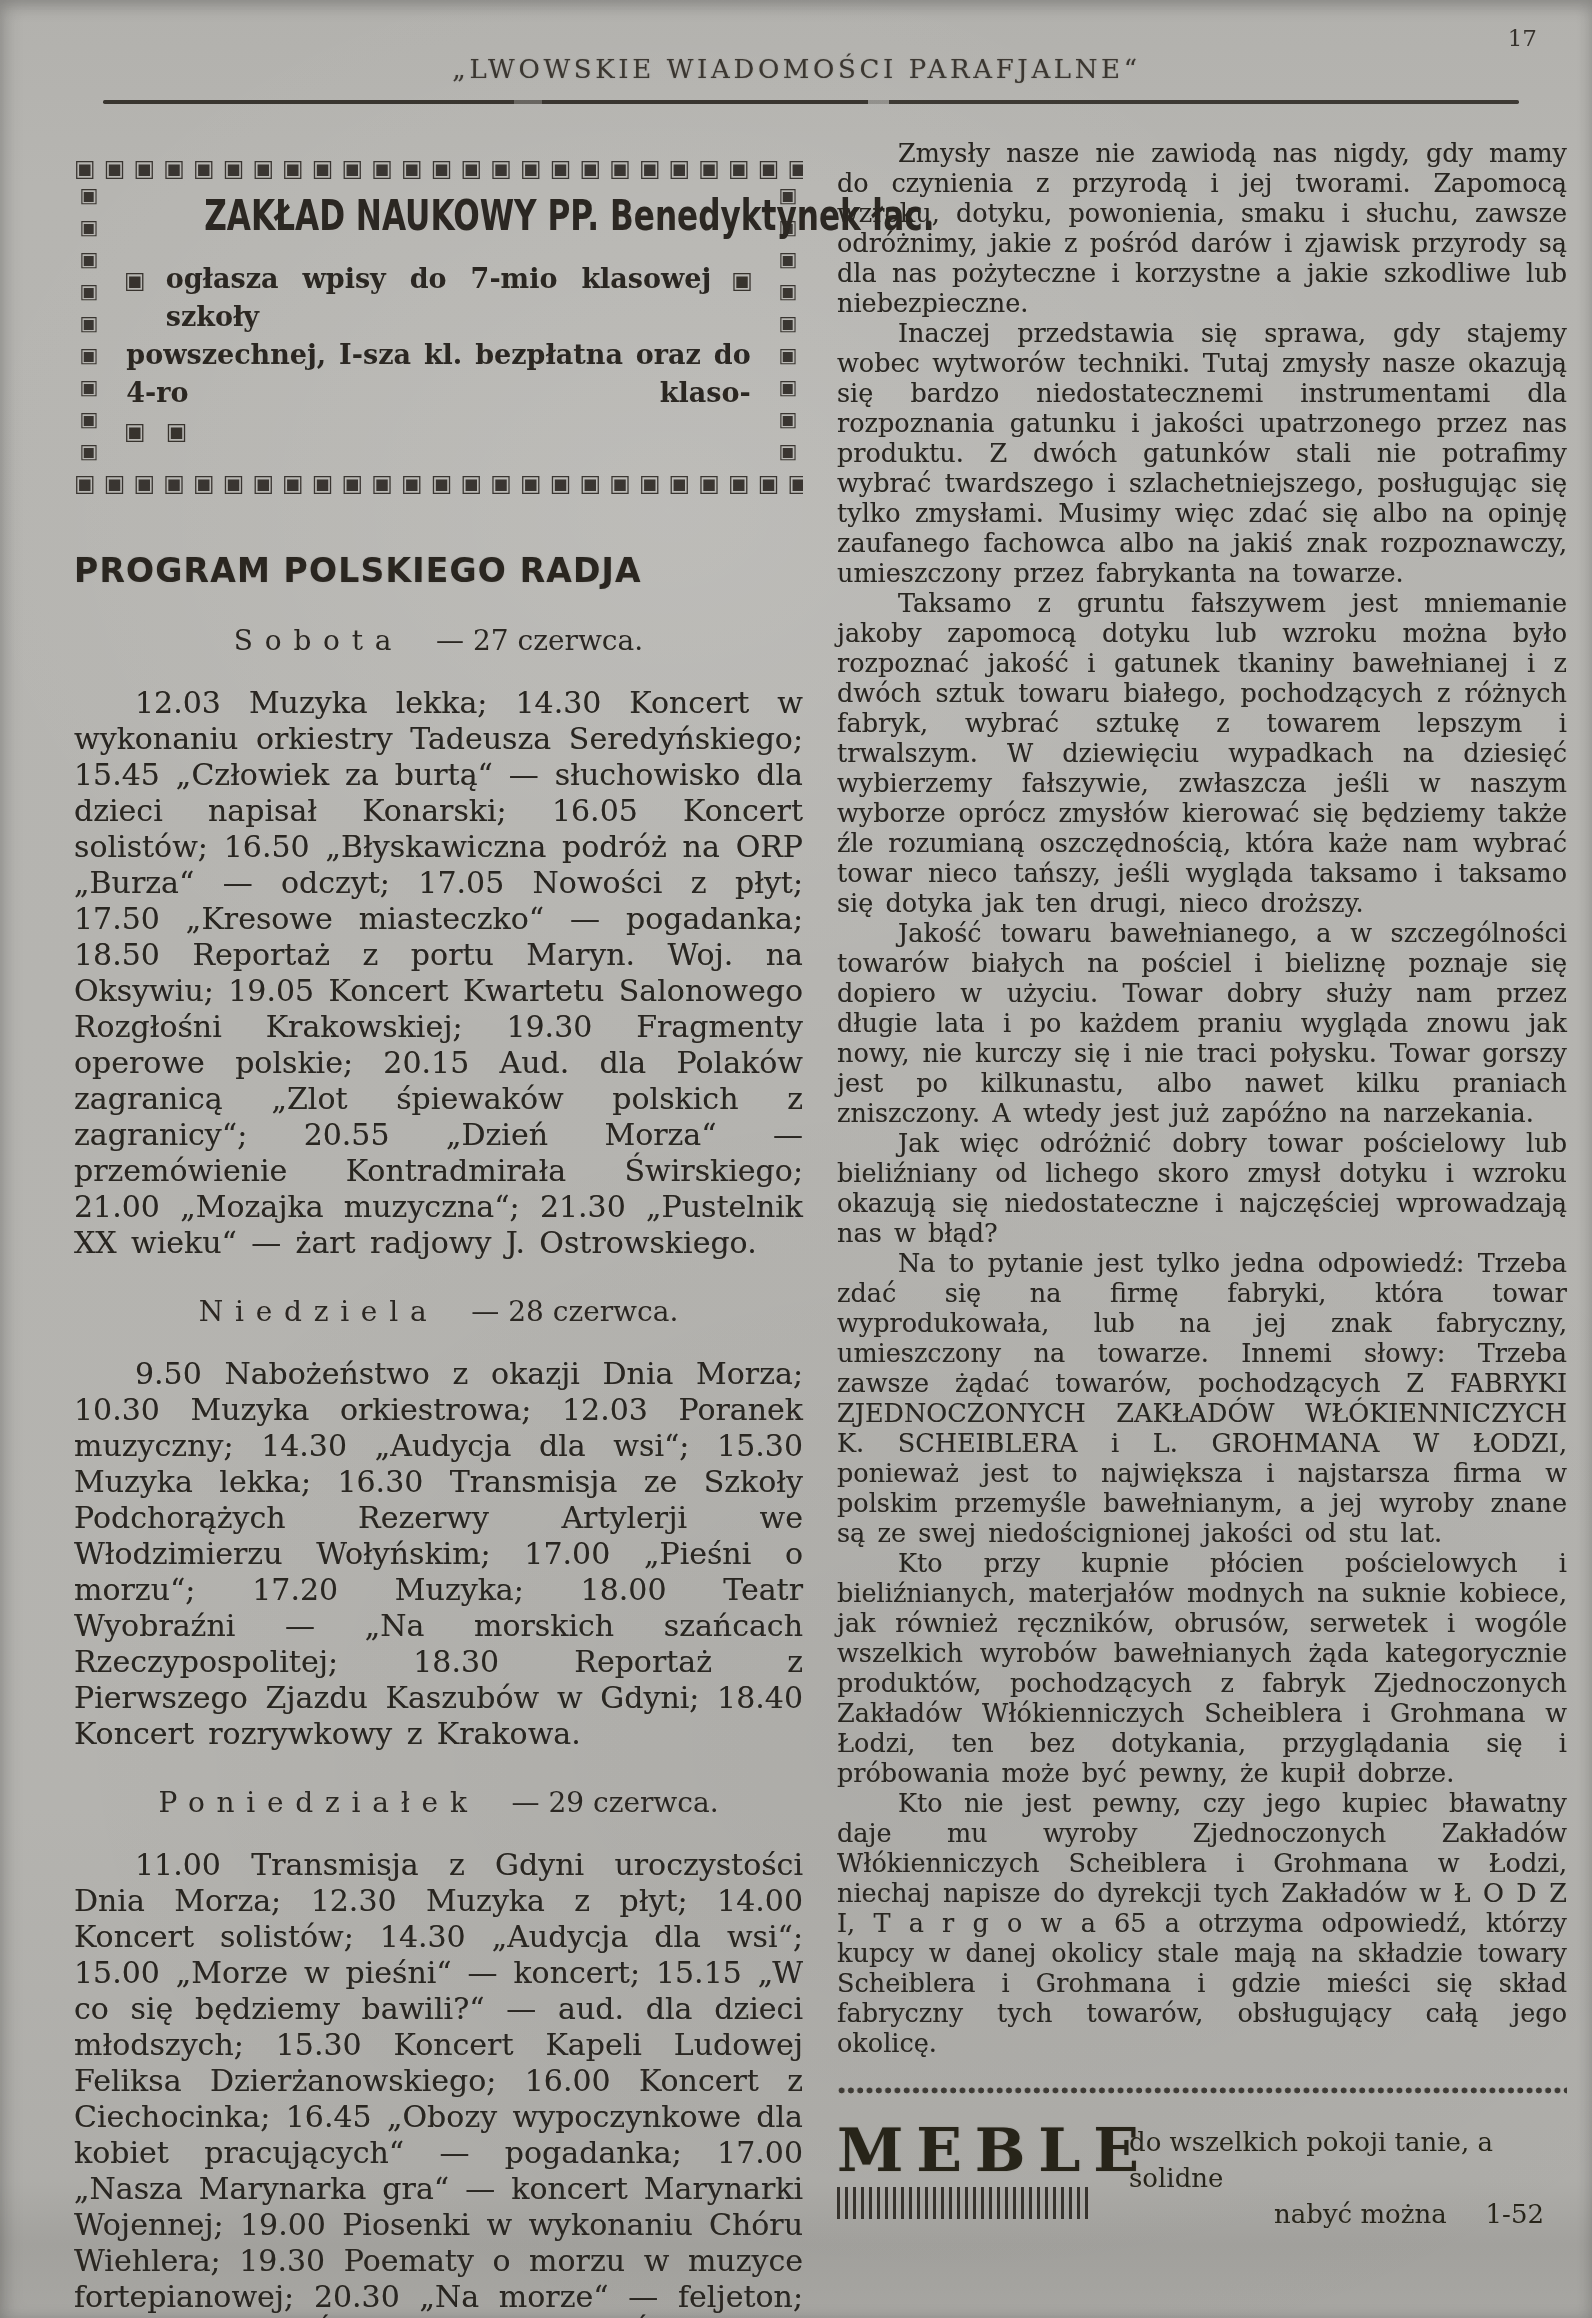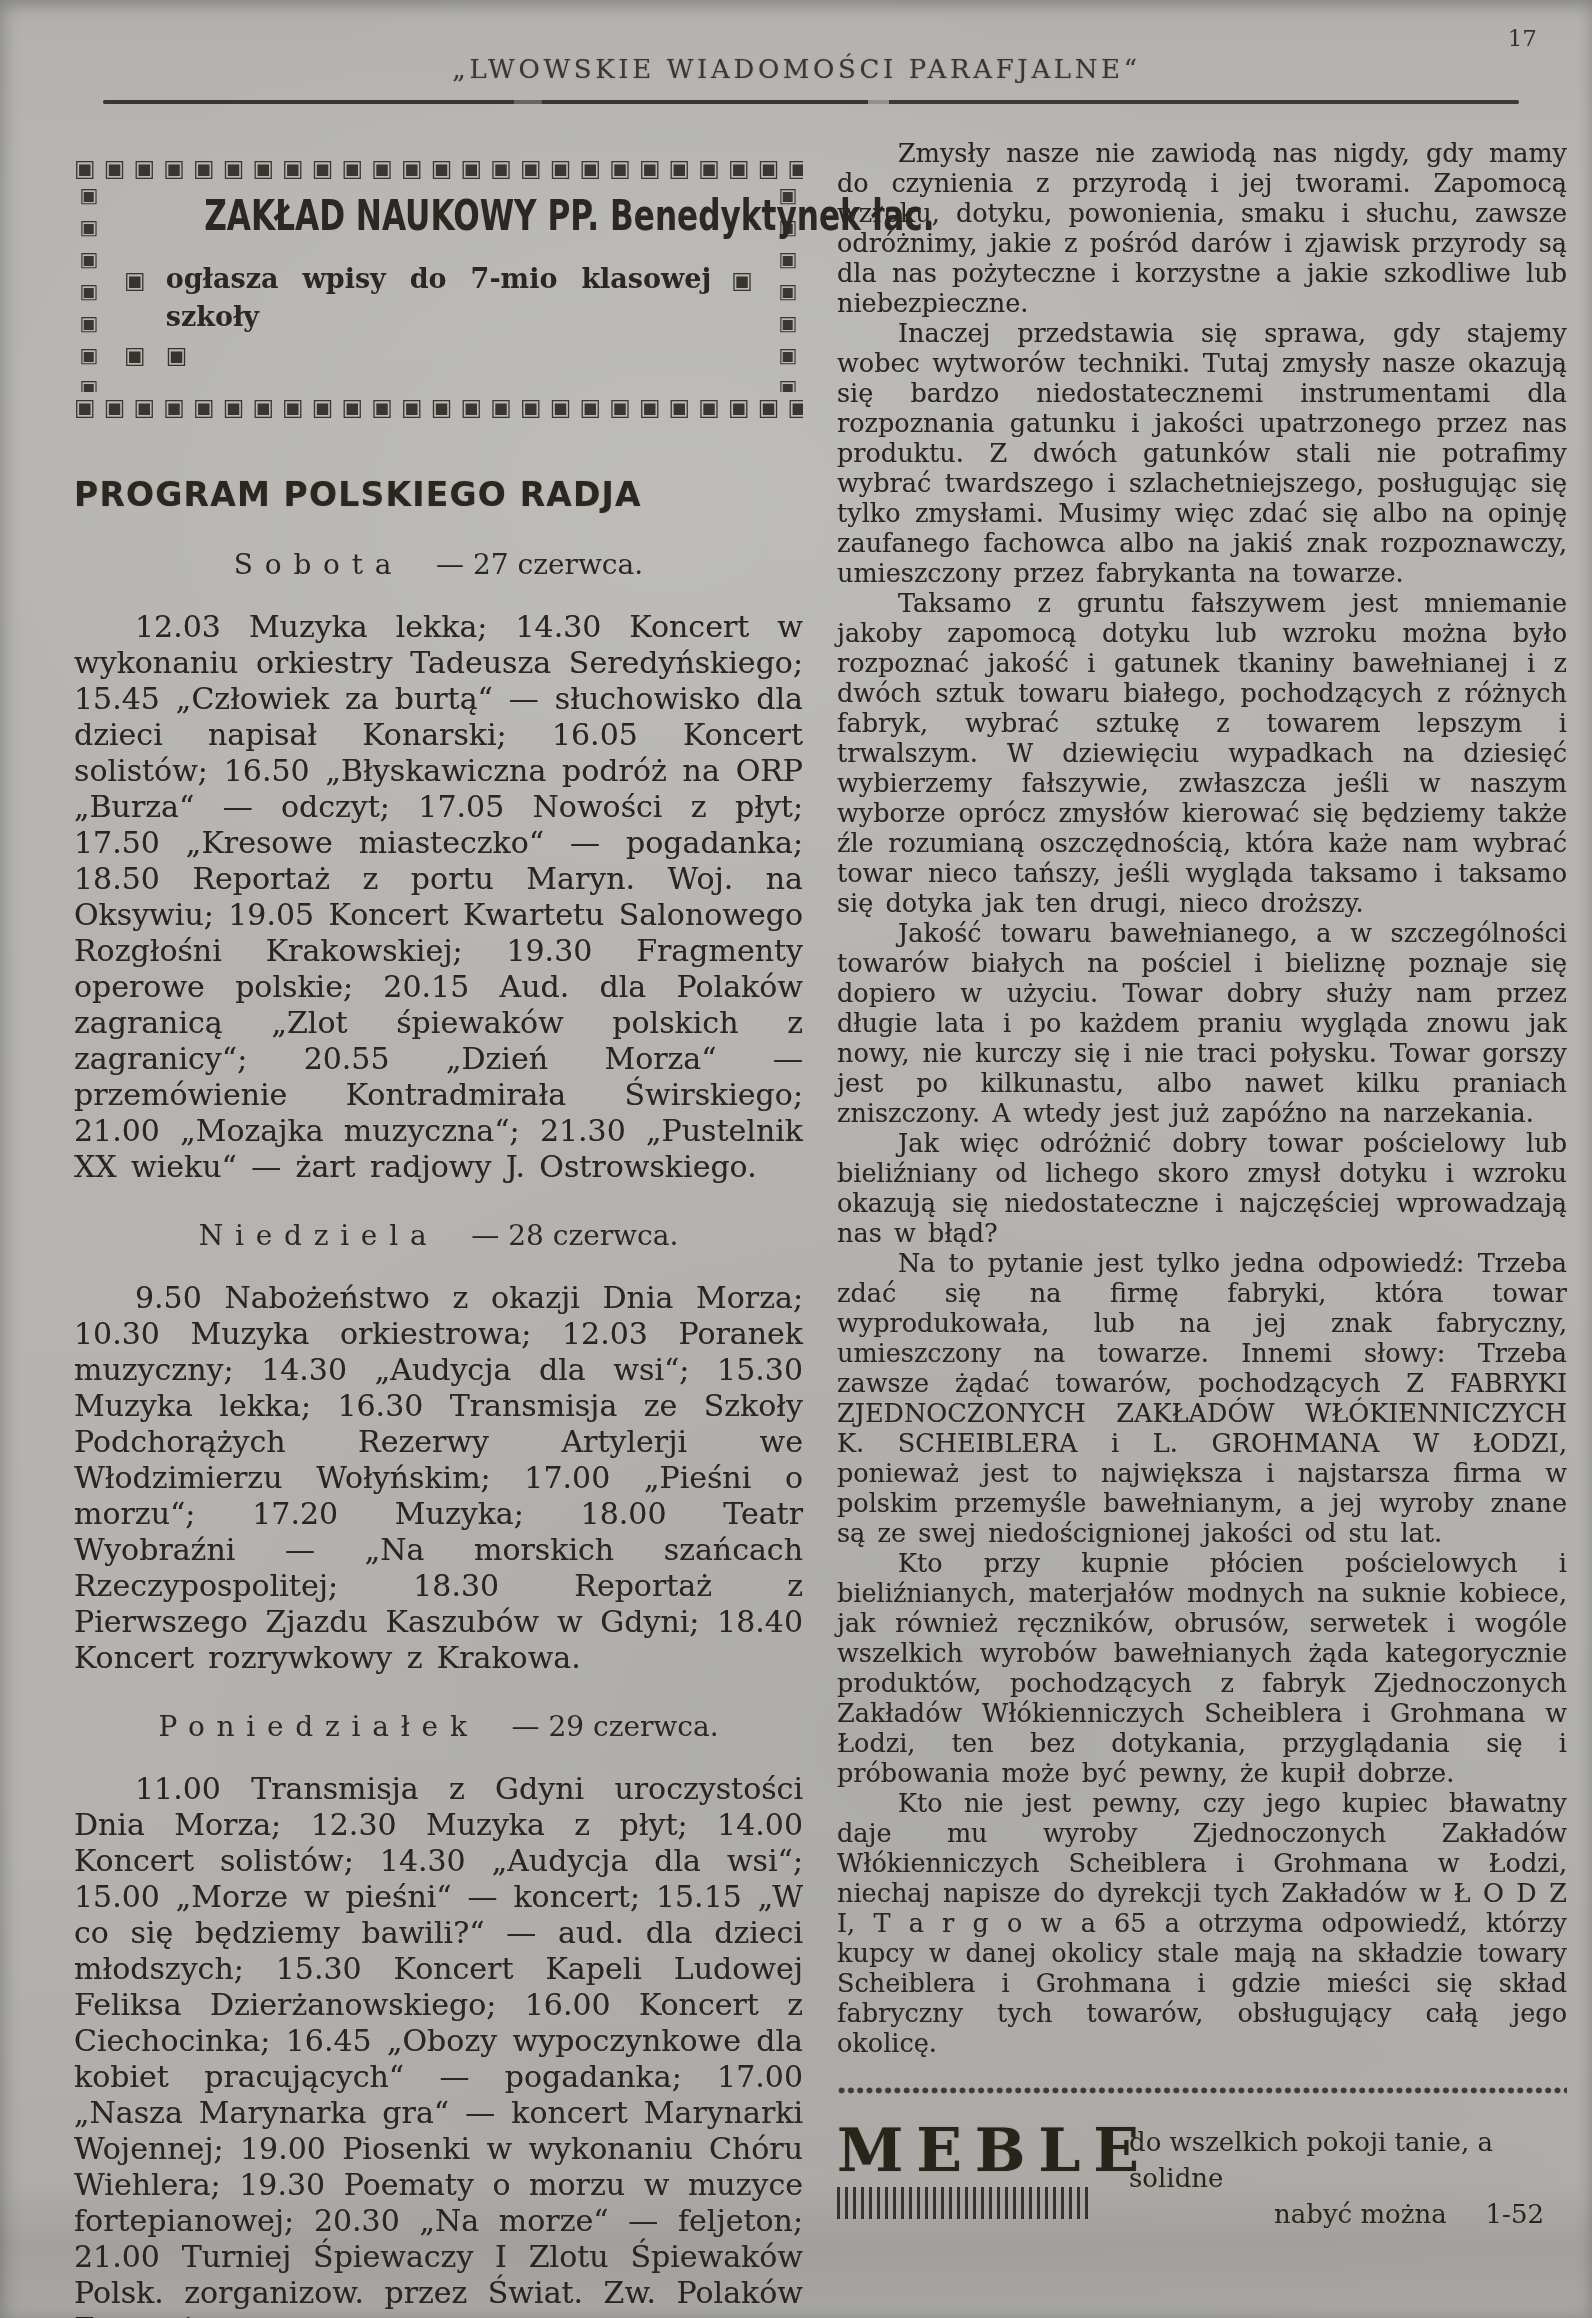--- a/index.html
+++ b/index.html
@@ -152,20 +152,21 @@
         <div class="orn orn-v orn-left">▣▣▣▣▣▣▣▣▣▣▣▣</div>
         <div class="orn orn-v orn-right">▣▣▣▣▣▣▣▣▣▣▣▣</div>
         <div class="adbox-inner">
           <div class="adbox-title"><span>ZAKŁAD NAUKOWY PP. Benedyktynek łac.</span></div>
           <div class="ad-body">
             <div class="ad-line">
               <span class="sq">▣</span>
               <span class="txt">ogłasza wpisy do 7-mio klasowej szkoły</span>
               <span class="sq">▣</span>
             </div>
+            <div class="ad-line-mid">powszechnej, I-sza kl. bezpłatna oraz do 4-ro klaso-</div>
             <div class="ad-line">
               <span class="sq">▣</span>
               <span class="sq">▣</span>
             </div>
           </div>
         </div>
         <div class="orn orn-h">▣▣▣▣▣▣▣▣▣▣▣▣▣▣▣▣▣▣▣▣▣▣▣▣▣▣▣▣▣▣▣▣▣▣</div>
       </div>
 
       <h2 class="radio-heading">PROGRAM POLSKIEGO RADJA</h2>

